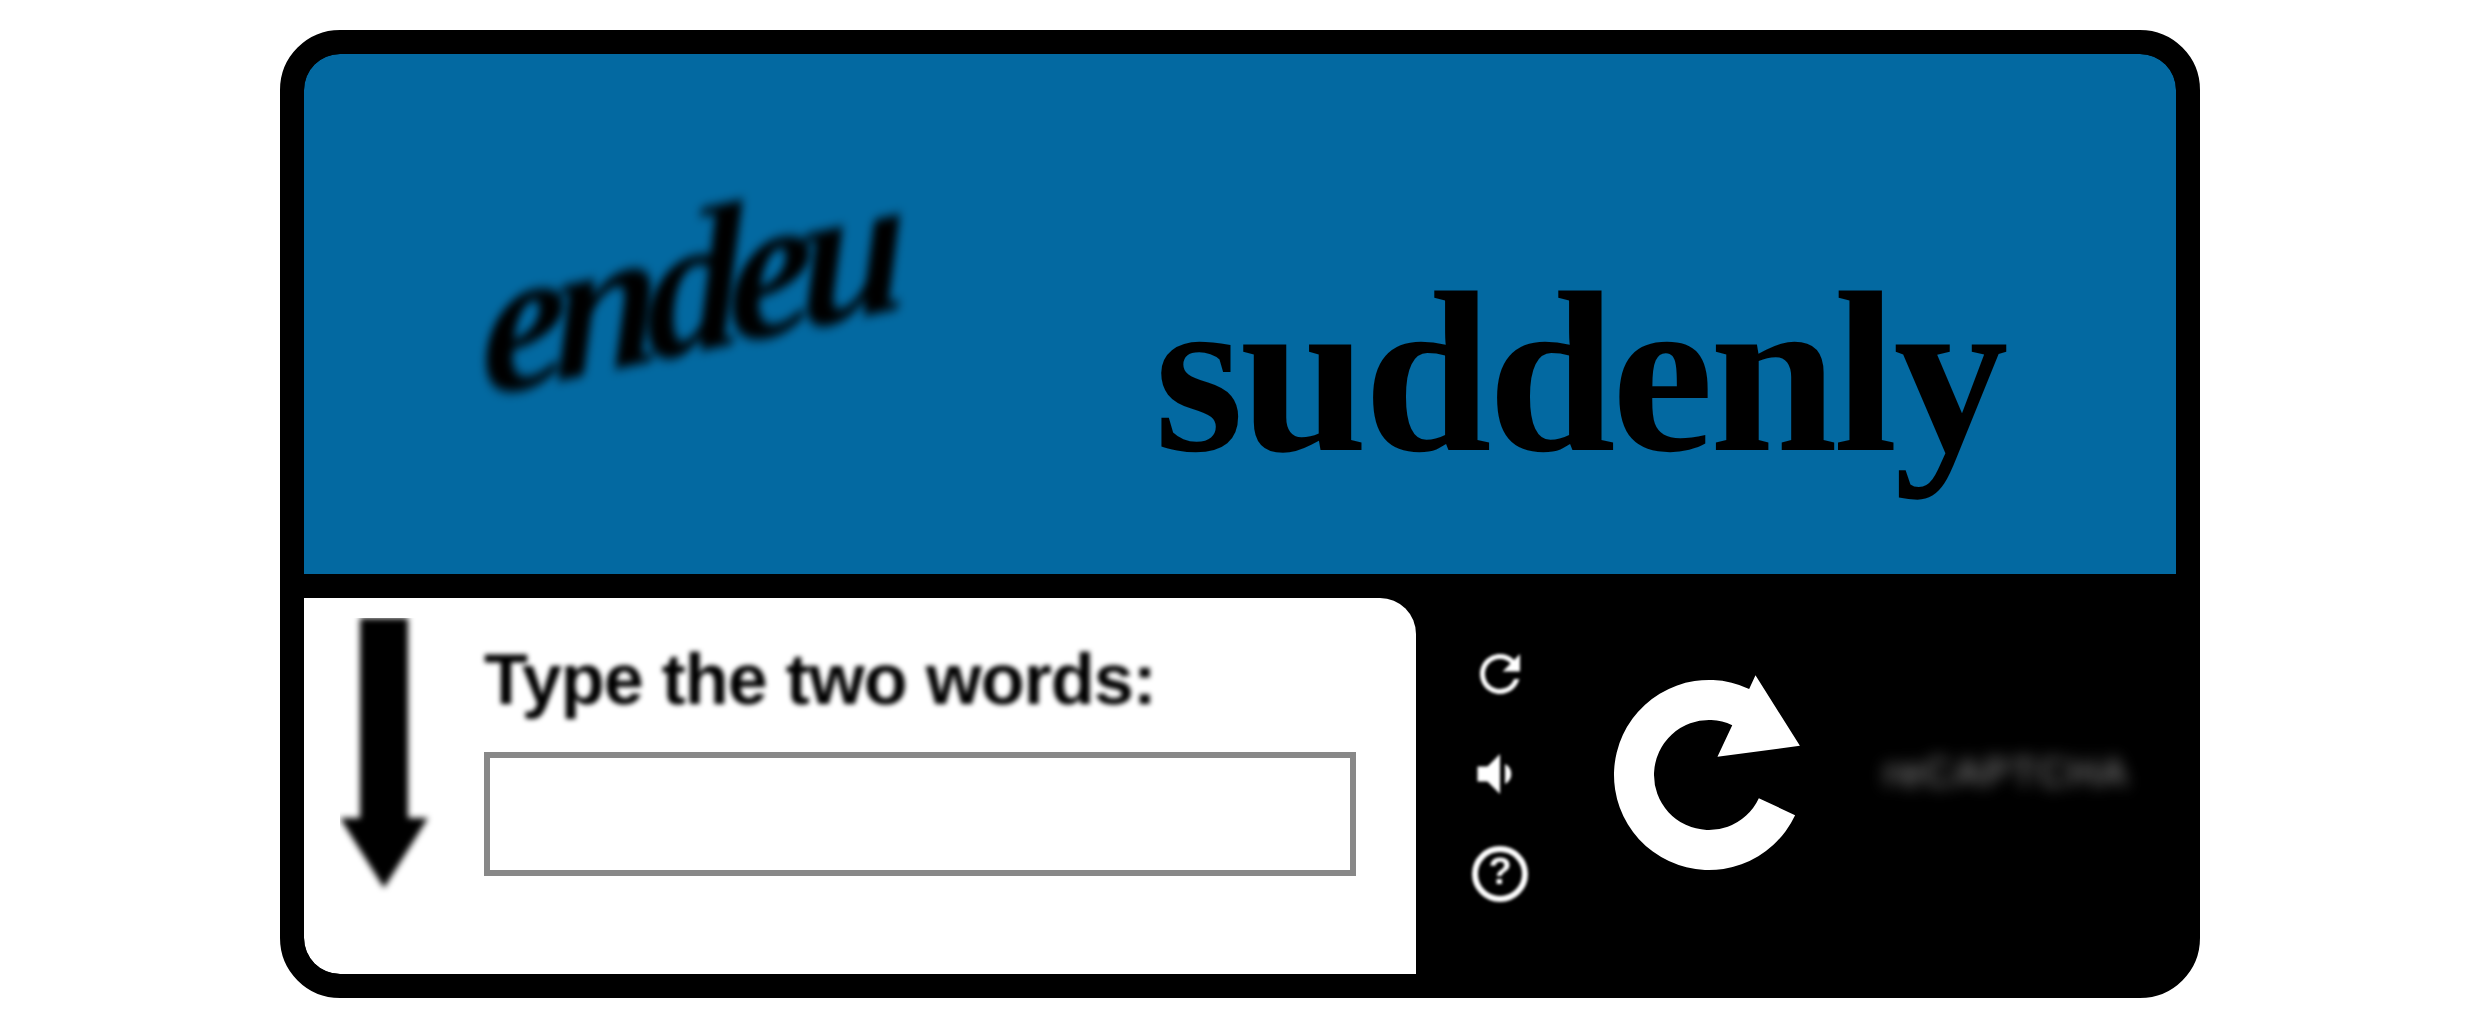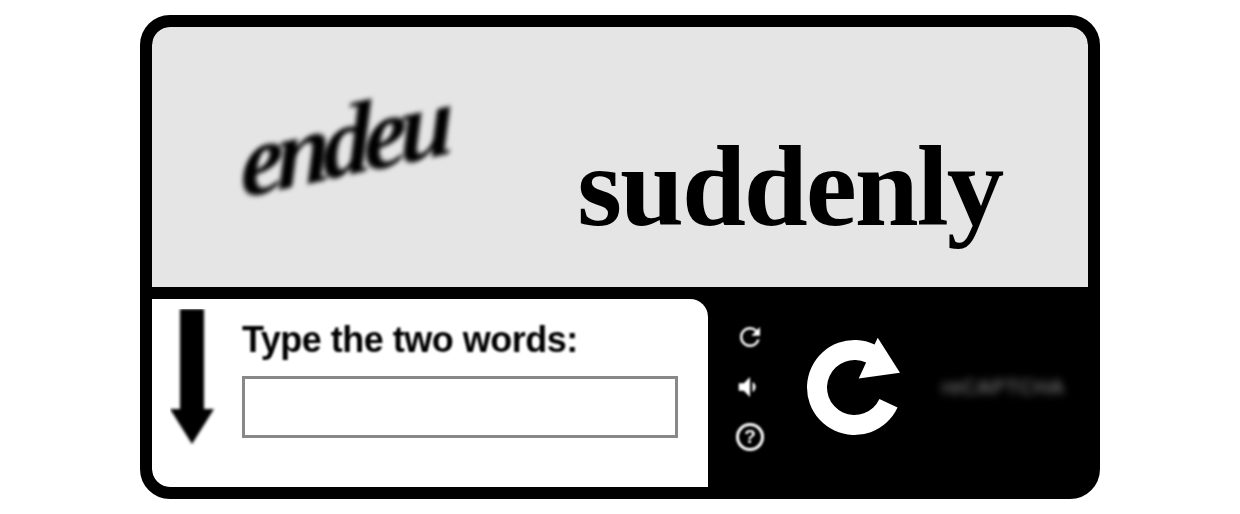--- a/index.html
+++ b/index.html
@@ -17,21 +17,21 @@
       font-family: Arial, Helvetica, sans-serif;
     }
     .captcha-widget {
       width: 960px;
       border: 12px solid #000;
       border-radius: 30px;
       overflow: hidden;
       background: #000;
     }
     .challenge-area {
-      background: #e5e5e5;
+      background: #0369a1;
       height: 260px;
       display: flex;
       align-items: center;
       justify-content: space-around;
       padding: 0 21px;
       border-radius: 18px 18px 0 0;
     }
     .distorted-word {
       font-size: 100px;
       font-weight: 900;

